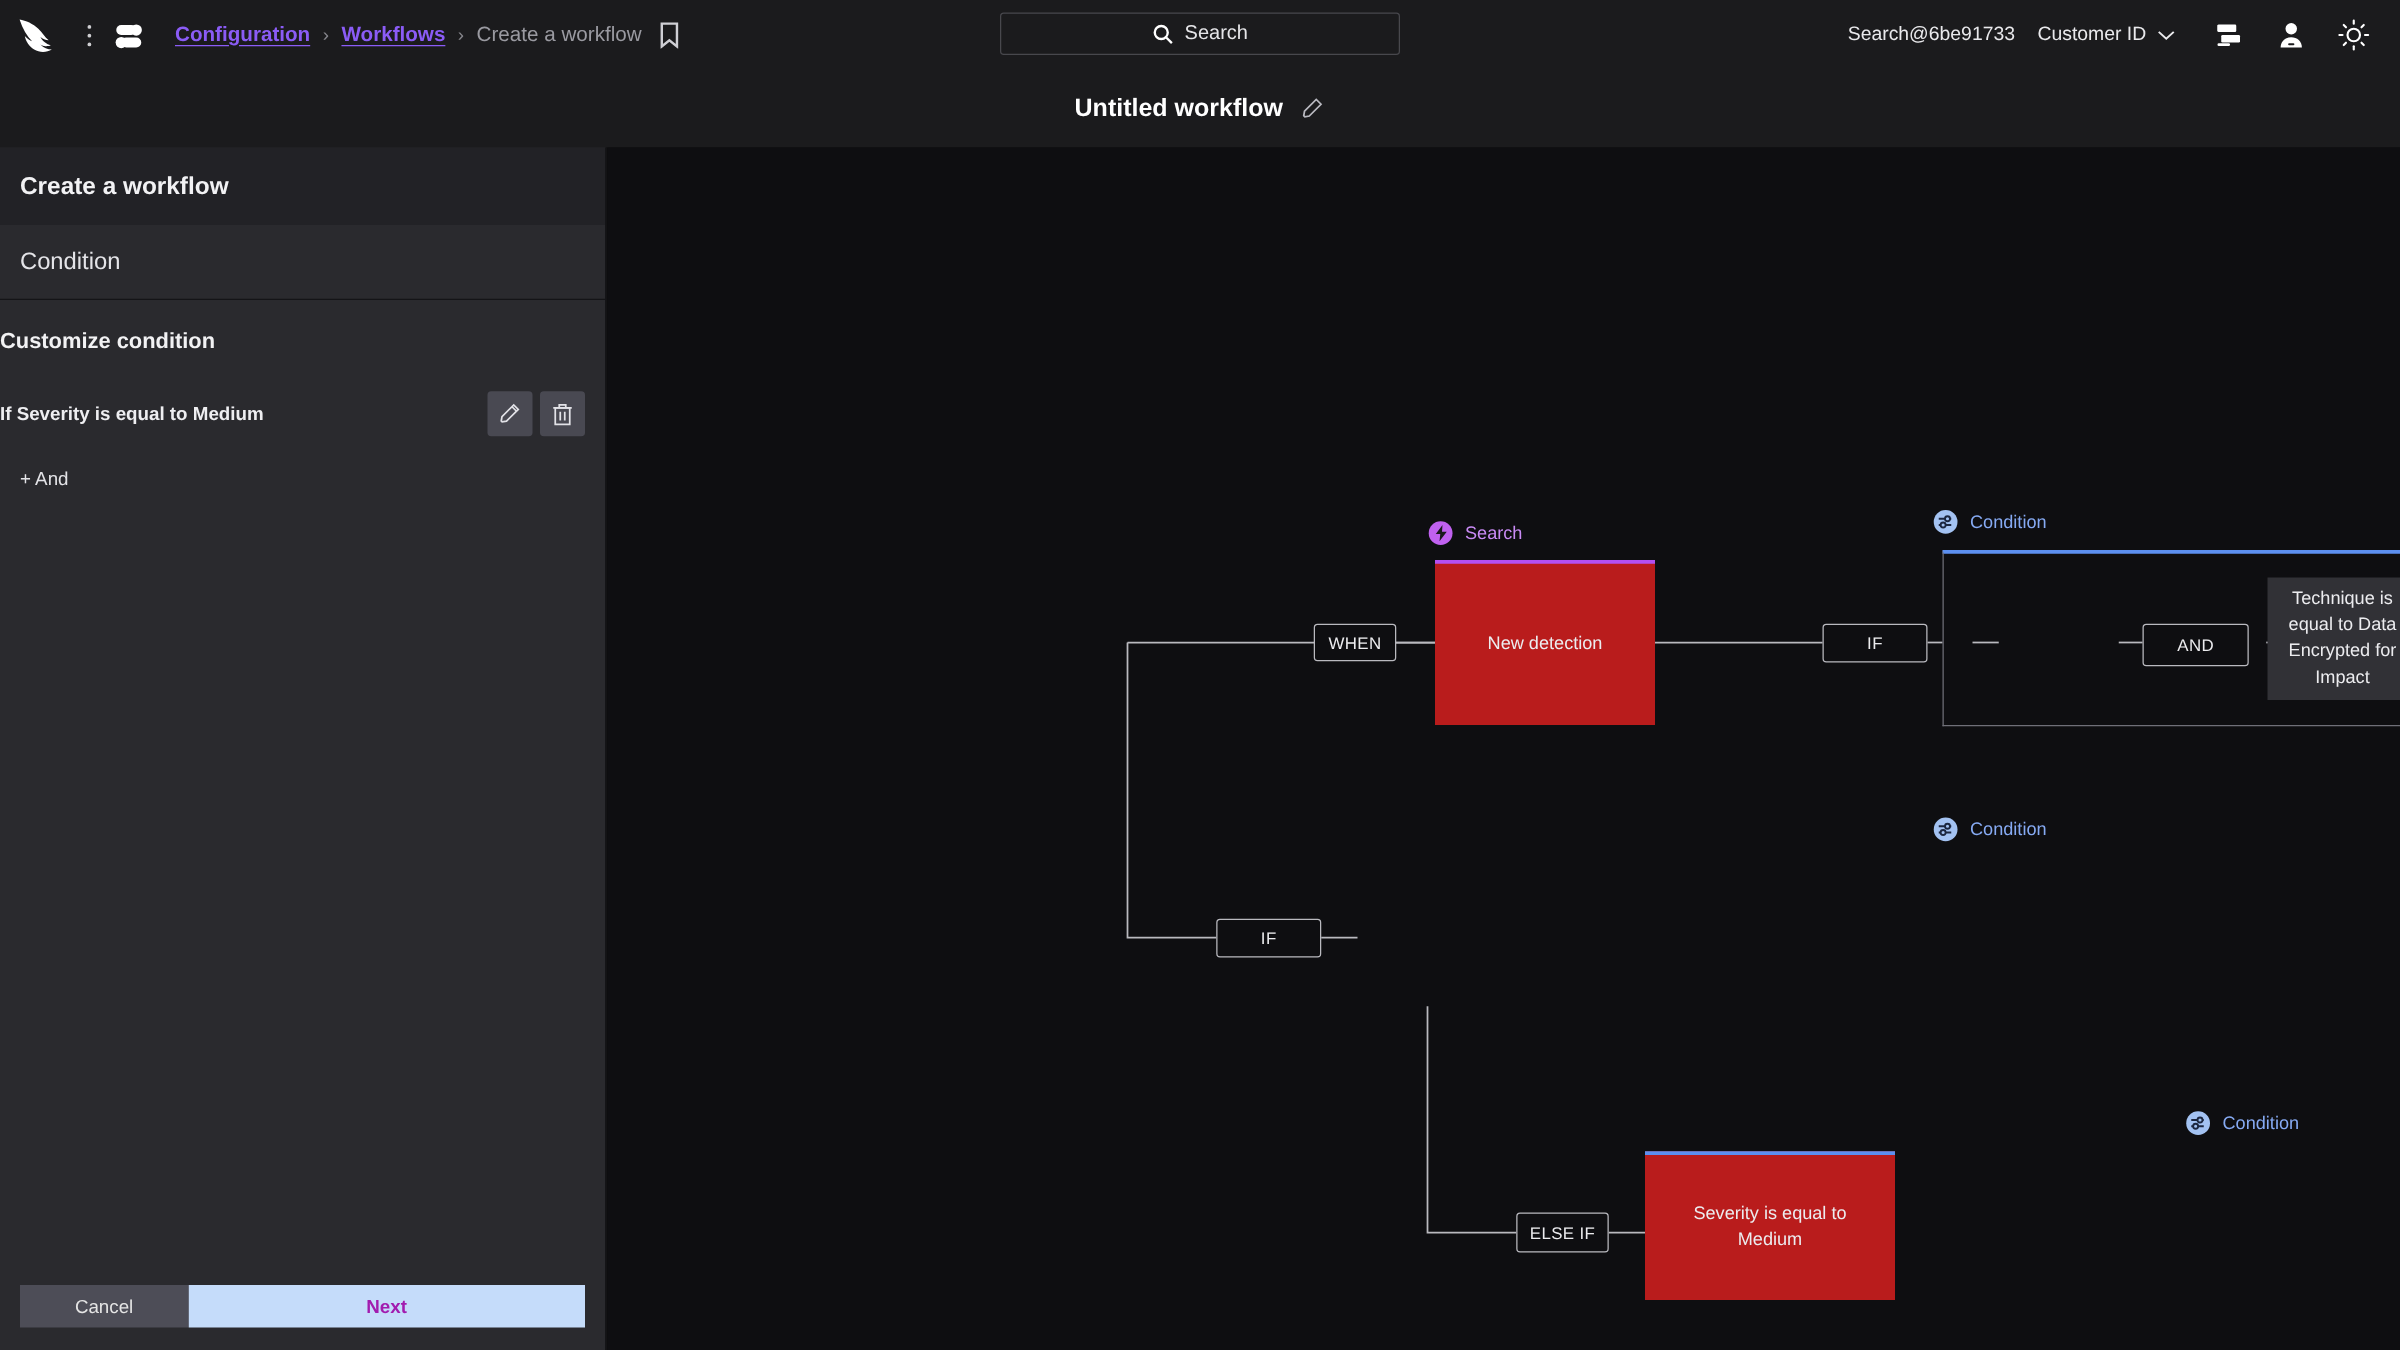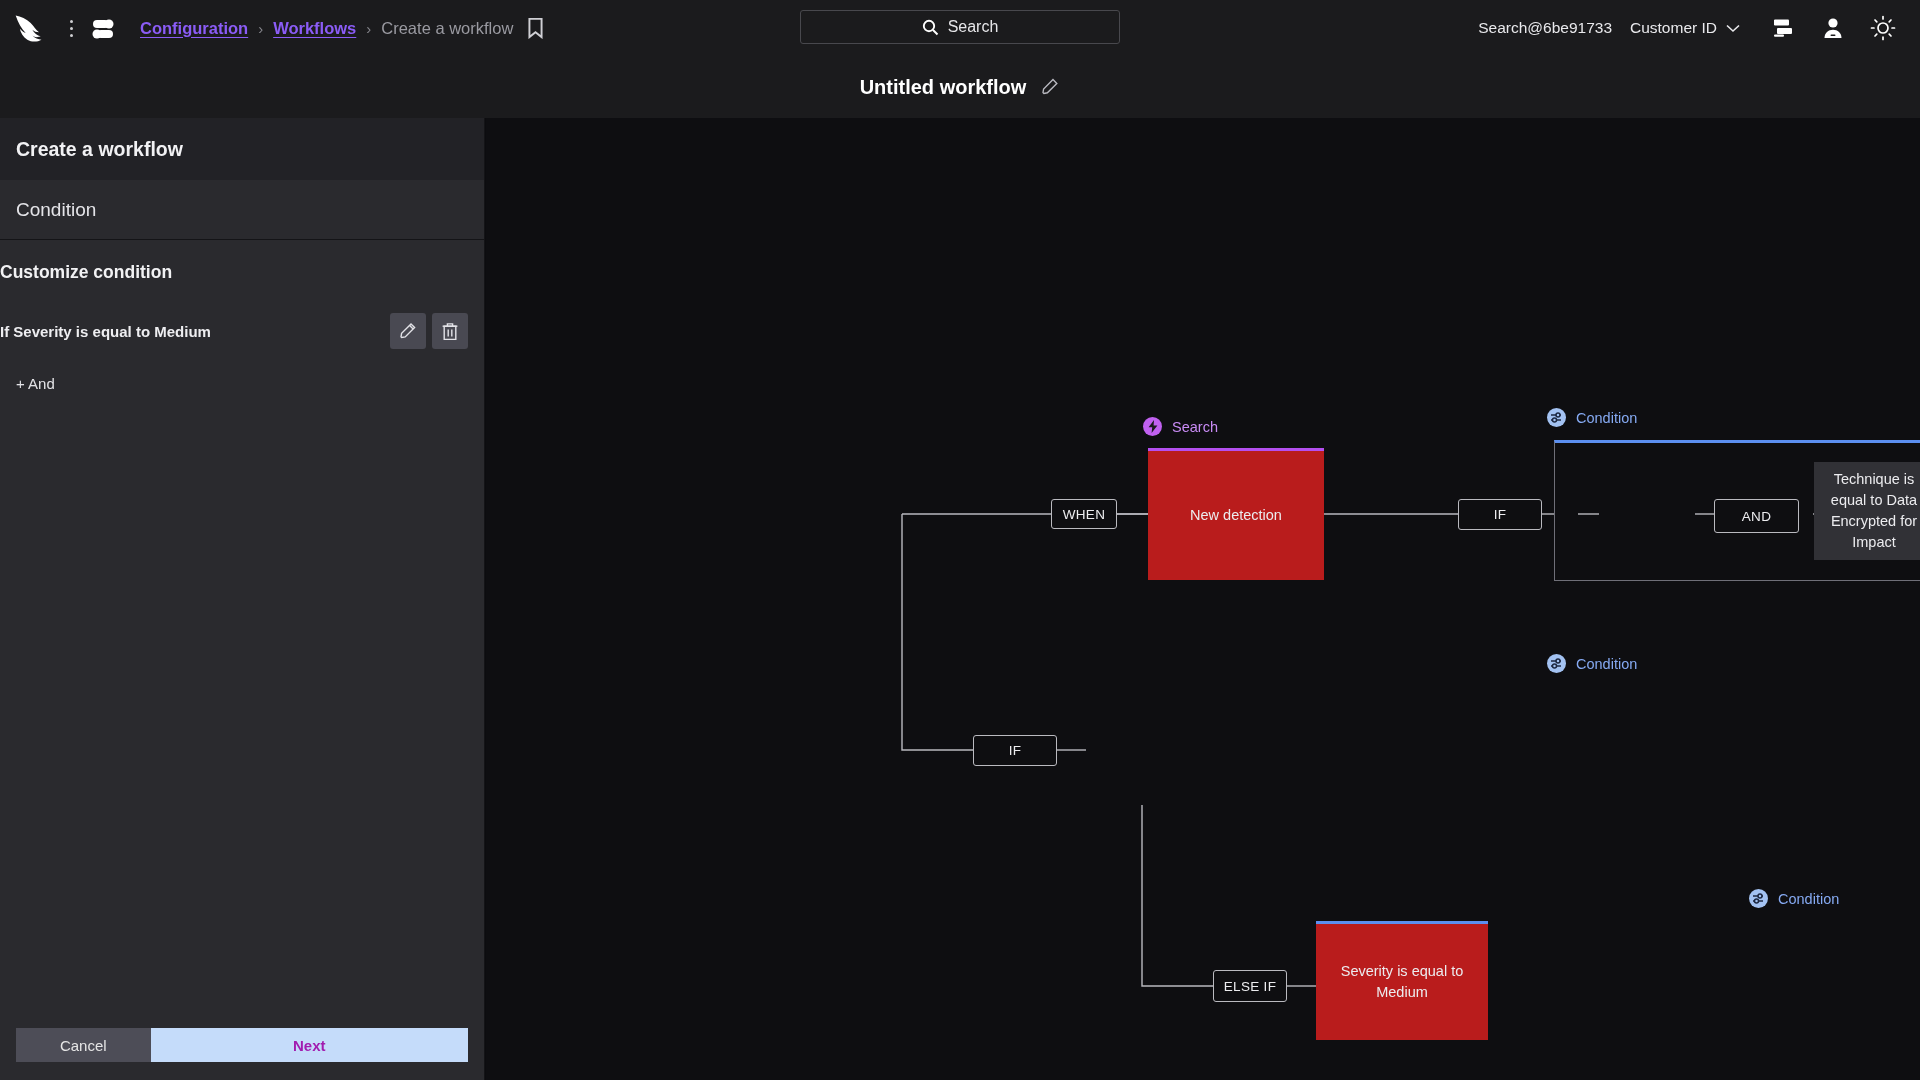--- a/index.html
+++ b/index.html
@@ -357,16 +357,16 @@
         <svg width="13" height="13" viewBox="0 0 13 13">
           <line x1="1" y1="4" x2="11" y2="4" stroke="#1c2740" stroke-width="1.5"></line>
           <circle cx="8" cy="4" r="2" fill="#a3c2f2" stroke="#1c2740" stroke-width="1.5"></circle>
           <line x1="1" y1="9" x2="11" y2="9" stroke="#1c2740" stroke-width="1.5"></line>
           <circle cx="4.5" cy="9" r="2" fill="#a3c2f2" stroke="#1c2740" stroke-width="1.5"></circle>
         </svg>
       </span>
       <span class="txt" style="color:#86aaf3;">Condition</span>
     </div>
     <div class="pill" style="left:727px; top:852px; width:74px; height:32px;">ELSE IF</div>
-    <div class="card top-blue" style="left:830px; top:803px; width:172px; height:119px;">Severity is equal to Medium</div>
+    <div class="card top-blue" style="left:830px; top:803px; width:200px; height:119px;">Severity is equal to Medium</div>
 
   </div>
 </div>
 
 </body></html>

